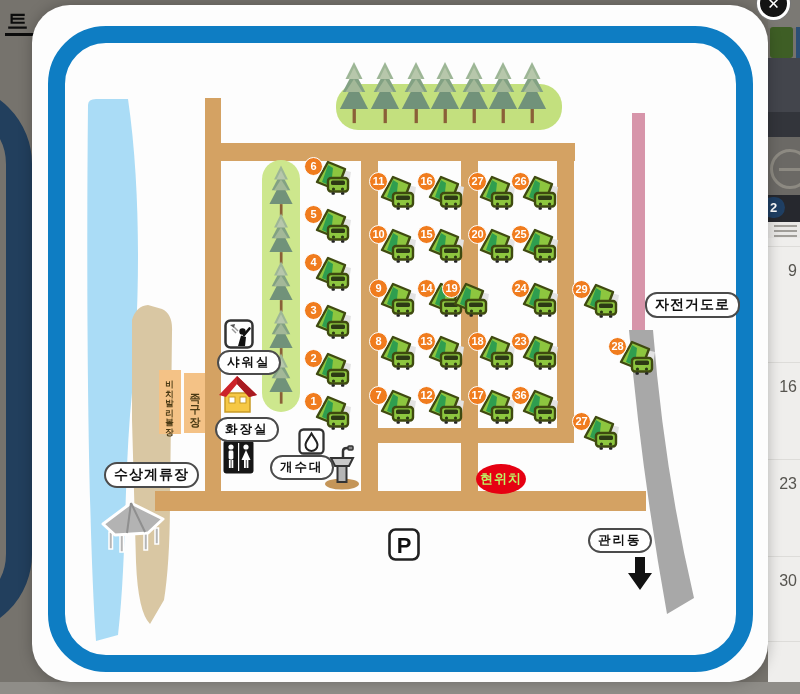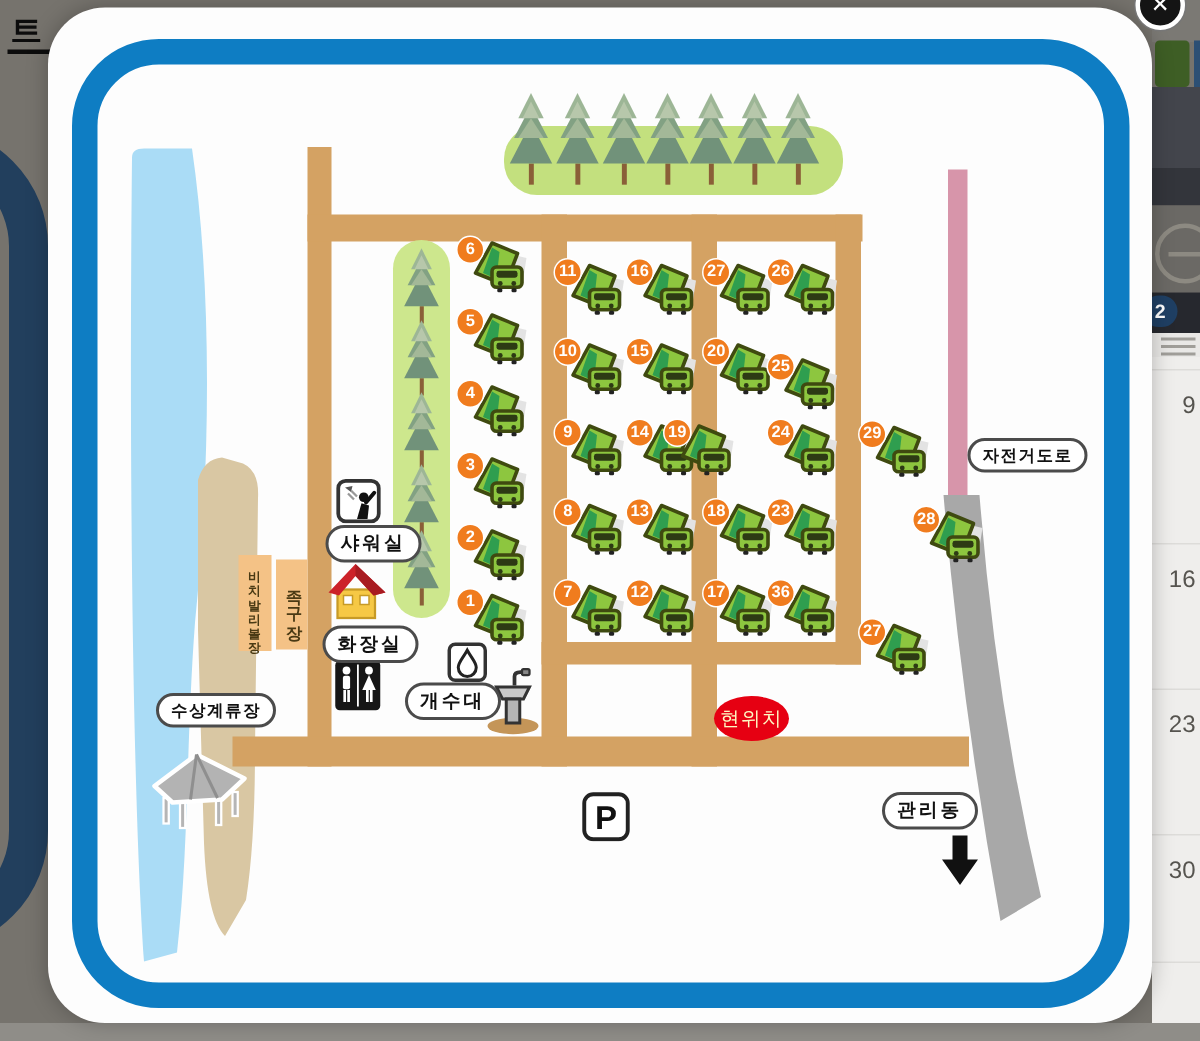--- a/index.html
+++ b/index.html
@@ -65,29 +65,29 @@
   .grass{position:absolute;background:#c3e07e;border-radius:22px;}
   .pink-road{position:absolute;left:632px;top:113px;width:13px;height:219px;background:#d795aa;}
   .msvg{position:absolute;}
 
   
   .pill{
     position:absolute;background:#fff;border:2.5px solid #4b4b4b;border-radius:999px;
     font-weight:bold;color:#111;padding:2px 8px;font-size:12.5px;letter-spacing:2px;
     white-space:nowrap;z-index:30;
   }
-  .pill.small{font-size:11px;letter-spacing:1px;}
+  .pill.small{font-size:14px;letter-spacing:1px;}
   .vrect{
     position:absolute;background:#f4c286;color:#4a3a14;font-weight:bold;text-align:center;
     writing-mode:vertical-rl;text-orientation:upright;letter-spacing:1px;z-index:20;
     display:flex;align-items:center;justify-content:center;
   }
   .badge-red{
     position:absolute;left:476px;top:464px;width:50px;height:30px;border-radius:50%;
-    background:#e60012;color:#fef9c3;font-weight:normal;font-size:13px;text-align:center;
+    background:#e60012;color:#bef264;font-weight:bold;font-size:13px;text-align:center;
     line-height:30px;letter-spacing:1px;z-index:30;
   }
   .icon-box{position:absolute;z-index:25;}
 
   
   .site{position:absolute;width:56px;height:40px;z-index:15;}
   .site .camper{position:absolute;left:10px;top:3px;}
   .site-num{
     position:absolute;left:0;top:0;width:17px;height:17px;border-radius:50%;
     background:#f07c1e;border:1.5px solid #fff;box-sizing:content-box;
@@ -625,21 +625,21 @@
           <polygon points="14,5 19,8 17,26 8,22" fill="#2f9e4f"></polygon>
           <rect x="14" y="18" width="20" height="13.5" rx="3" fill="#8dc63f" stroke="#3f4a10" stroke-width="2.4"></rect>
           <rect x="17" y="20.5" width="14" height="4.6" rx="1.6" fill="#2d3a14"></rect>
           <circle cx="19.5" cy="29" r="1.6" fill="#2d3a14"></circle>
           <circle cx="28.5" cy="29" r="1.6" fill="#2d3a14"></circle>
           <rect x="17.5" y="32.2" width="3.4" height="2.6" rx="1" fill="#222"></rect>
           <rect x="27" y="32.2" width="3.4" height="2.6" rx="1" fill="#222"></rect>
         </svg>
         <span class="site-num">26</span>
       </div>
-      <div class="site" style="left: 511px; top: 235px;">
+      <div class="site" style="left: 511px; top: 225px;">
         <svg class="camper" width="40" height="36" viewBox="0 0 40 36">
           <polygon points="16,7 37,12 34,31 13,26" fill="#e3e3e3"></polygon>
           <polygon points="3,22 14,2 31,9 23,30" fill="#8dc63f" stroke="#3f4a10" stroke-width="2.4" stroke-linejoin="round"></polygon>
           <polygon points="14,5 19,8 17,26 8,22" fill="#2f9e4f"></polygon>
           <rect x="14" y="18" width="20" height="13.5" rx="3" fill="#8dc63f" stroke="#3f4a10" stroke-width="2.4"></rect>
           <rect x="17" y="20.5" width="14" height="4.6" rx="1.6" fill="#2d3a14"></rect>
           <circle cx="19.5" cy="29" r="1.6" fill="#2d3a14"></circle>
           <circle cx="28.5" cy="29" r="1.6" fill="#2d3a14"></circle>
           <rect x="17.5" y="32.2" width="3.4" height="2.6" rx="1" fill="#222"></rect>
           <rect x="27" y="32.2" width="3.4" height="2.6" rx="1" fill="#222"></rect>

